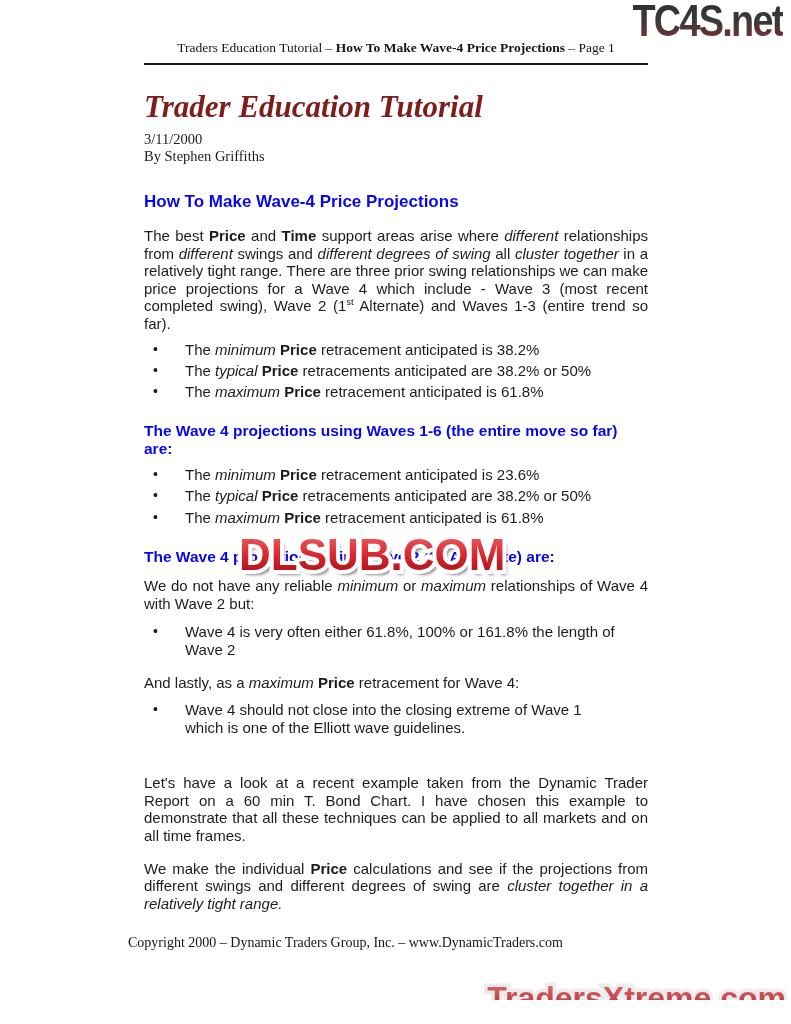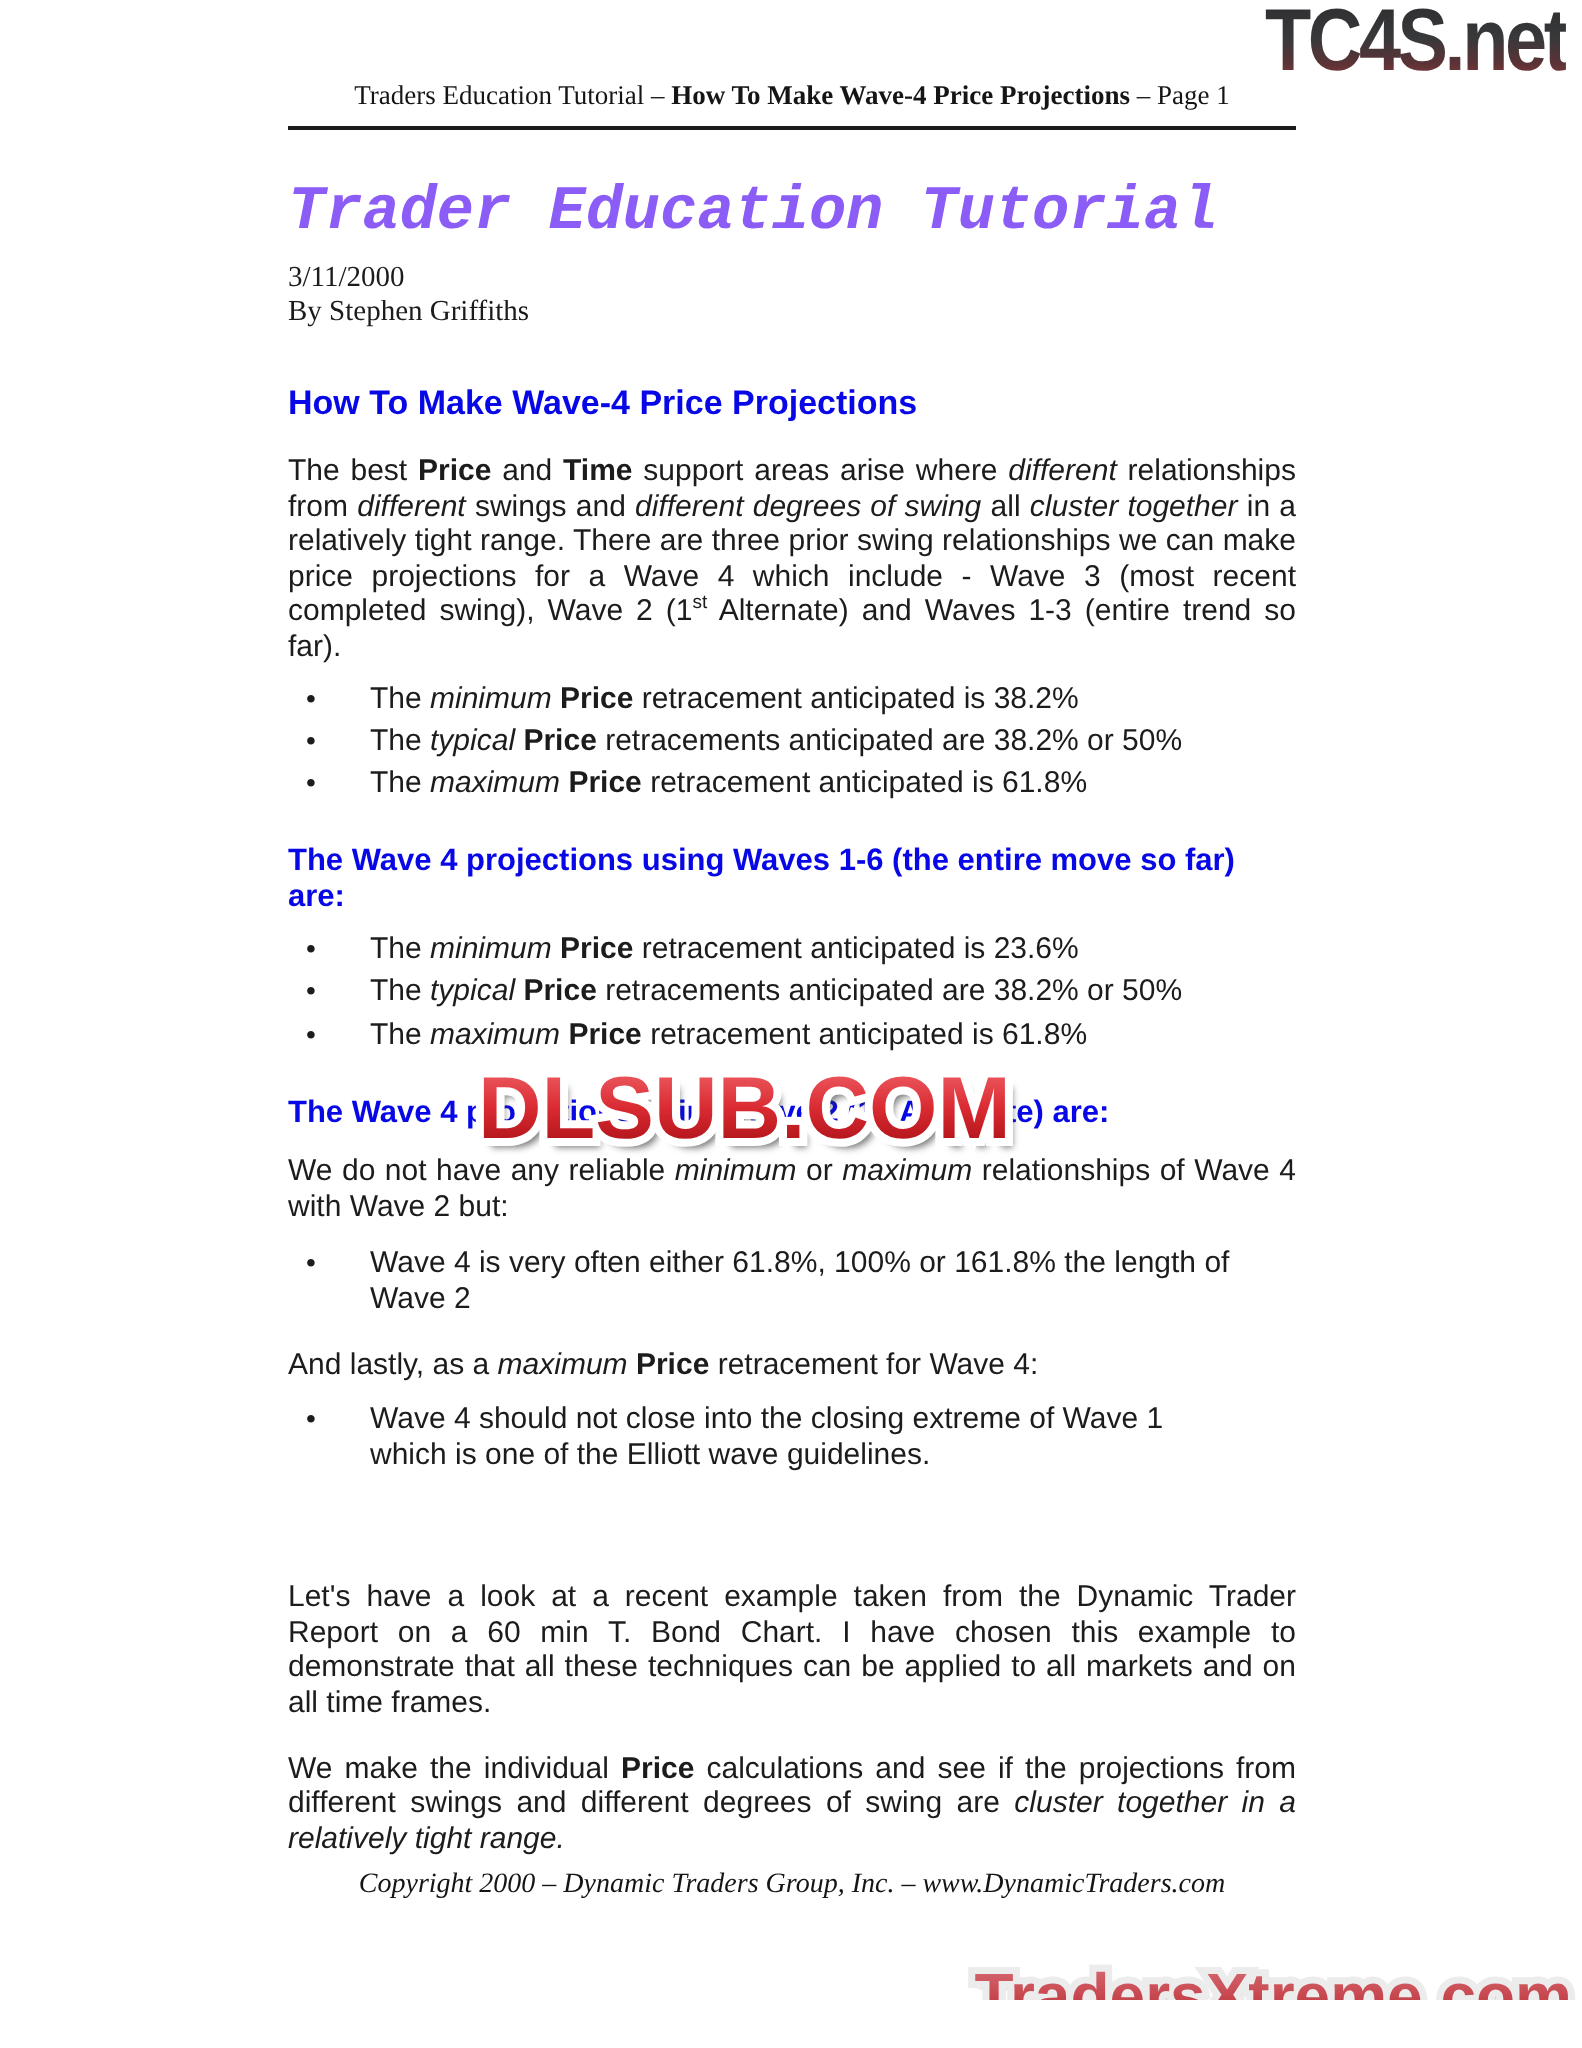--- a/index.html
+++ b/index.html
@@ -7,31 +7,31 @@
         font-family:"Liberation Sans", sans-serif;color:#1c1c1c;}
   .content{position:absolute;left:144px;top:0;width:504px;}
 
   
   .header{margin-top:40px;text-align:center;font-family:"Liberation Serif", serif;
           font-size:13.5px;color:#151515;white-space:nowrap;}
   .header .hb{font-weight:bold;}
   .rule{border:none;border-top:2px solid #1b1b1b;margin:7px 0 0 0;height:0;}
 
   
-  .title{margin-top:25px;font-family:Liberation Mono, monospace;font-style:italic;
-         font-weight:bold;font-size:31px;color:#8b5cf6;line-height:34px;}
+  .title{margin-top:25px;font-family:Liberation Serif, serif;font-style:italic;
+         font-weight:bold;font-size:31px;color:#7f1d1d;line-height:34px;}
   .meta-date{margin-top:7px;font-family:"Liberation Serif", serif;font-size:14.5px;line-height:17px;}
   .meta-by{font-family:"Liberation Serif", serif;font-size:14.5px;line-height:17px;}
 
   h2.main{color:#0808e6;font-size:17px;font-weight:bold;margin:27px 0 0 0;line-height:20px;}
   h3.sec{color:#0808e6;font-size:15.5px;font-weight:bold;margin:22px 0 0 0;line-height:18px;position:relative;}
 
   p{font-size:15px;line-height:17.6px;margin:15px 0 0 0;}
   p.just{text-align:justify;}
-  p.gap-big{margin-top:54px;}
+  p.gap-big{margin-top:38px;}
   em{font-style:italic;}
   strong{font-weight:bold;}
   sup{font-size:9.5px;vertical-align:super;line-height:0;}
 
   .bullets{margin-top:8px;}
   .bullet{display:flex;font-size:15px;line-height:17.6px;margin-top:3.5px;}
   .dot{flex:0 0 41px;padding-left:9px;box-sizing:border-box;font-size:14px;}
   .btext{flex:1 1 auto;}
   .btext.narrow{max-width:432px;}
 
@@ -45,22 +45,22 @@
   
   .watermark{position:absolute;left:95px;top:-15px;width:302px;height:48px;z-index:6;pointer-events:none;}
   .wm{position:absolute;left:0;top:0;white-space:nowrap;font-family:"Liberation Sans", sans-serif;
       font-weight:bold;font-size:44px;letter-spacing:0px;line-height:44px;}
   .wm.stroke{-webkit-text-stroke:8px #ffffff;color:#fff;
       text-shadow:4px 5px 3px rgba(55,55,55,0.55), 2px 3px 2px rgba(55,55,55,0.45);}
   .wm.fill{background:linear-gradient(#ef6066 0%,#da2a32 48%,#a50d13 100%);
       -webkit-background-clip:text;background-clip:text;color:transparent;}
 
   
-  .footer{position:absolute;left:144px;width:504px;top:935px;text-align:center;
-          font-family:"Liberation Serif", serif;font-size:14px;color:#151515;font-style:italic;}
+  .footer{position:absolute;left:128px;width:504px;top:935px;text-align:left;
+          font-family:"Liberation Serif", serif;font-size:14px;color:#151515;}
 
   
   .tx-wrap{position:absolute;top:979px;right:5px;width:320px;height:42px;}
   .tx{position:absolute;right:0;top:0;white-space:nowrap;font-weight:bold;font-size:32px;line-height:38px;}
   .tx.stroke{-webkit-text-stroke:7px #ececec;color:#ececec;
       text-shadow:2px 3px 2px rgba(70,70,70,0.6), -1px 2px 2px rgba(70,70,70,0.35);}
   .tx.fill{background:linear-gradient(#d9737a 0%,#c8474f 50%,#9c2a31 100%);
       -webkit-background-clip:text;background-clip:text;color:transparent;}
 </style>
 </head>

